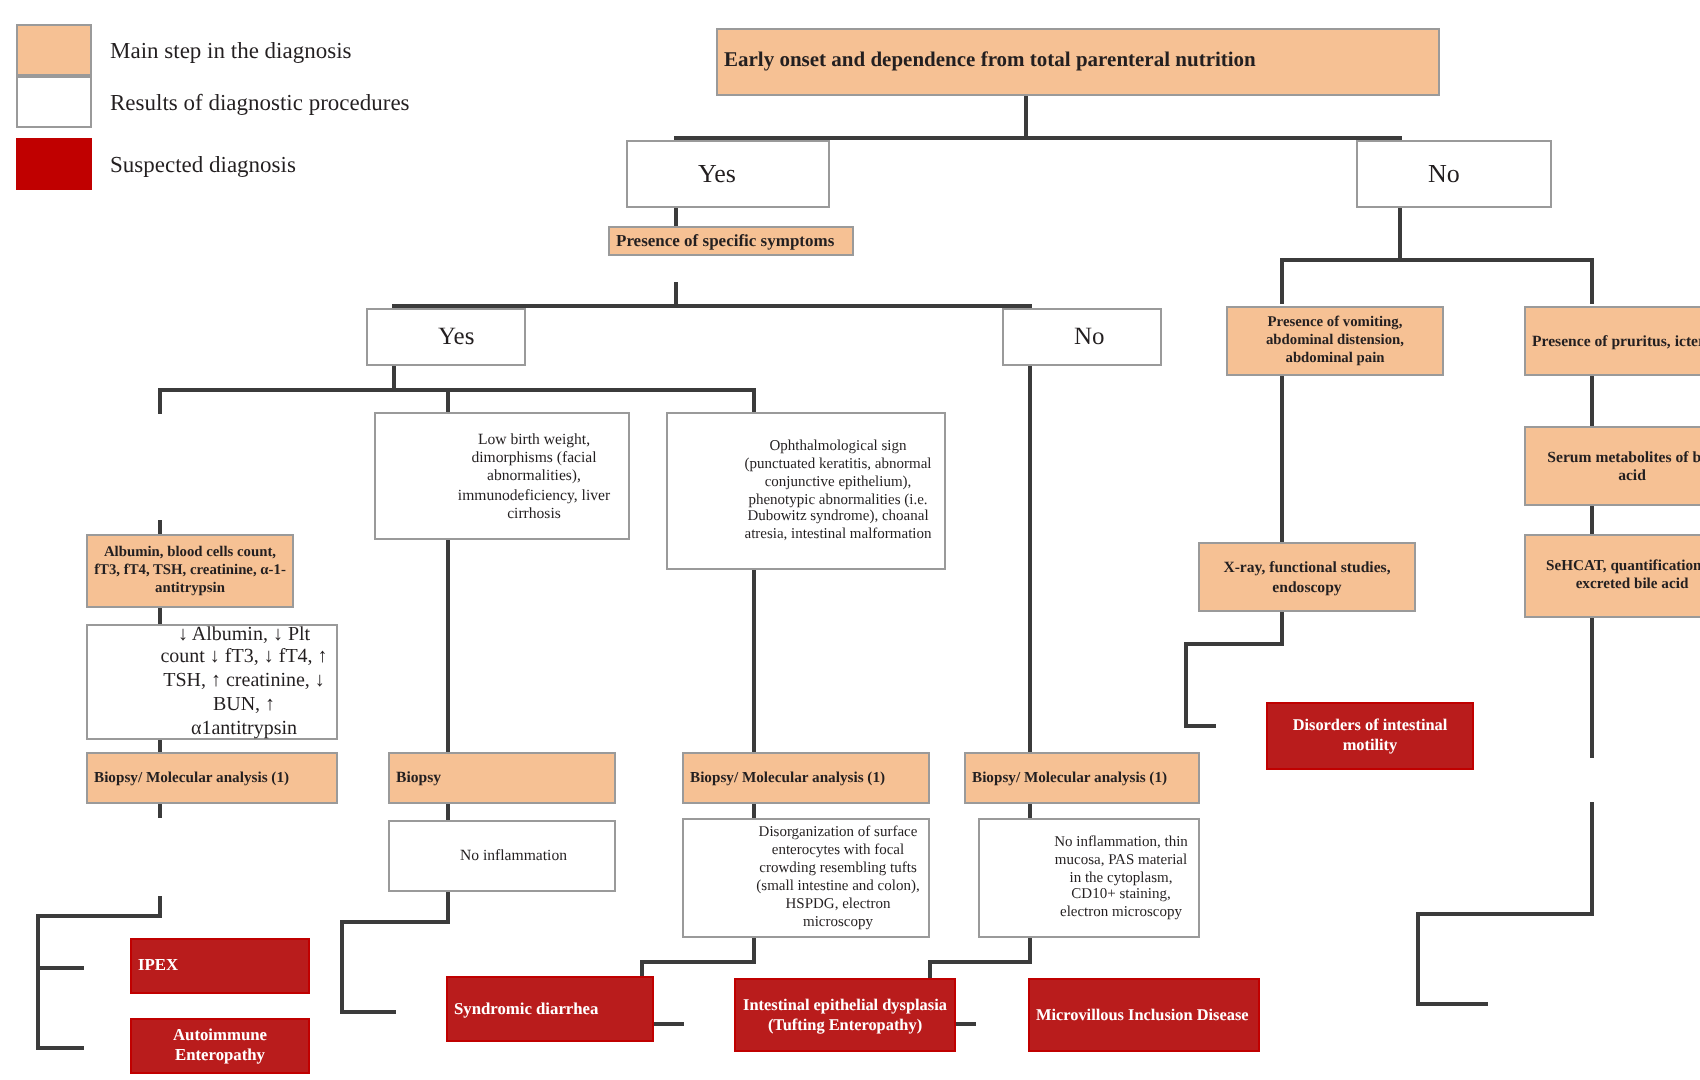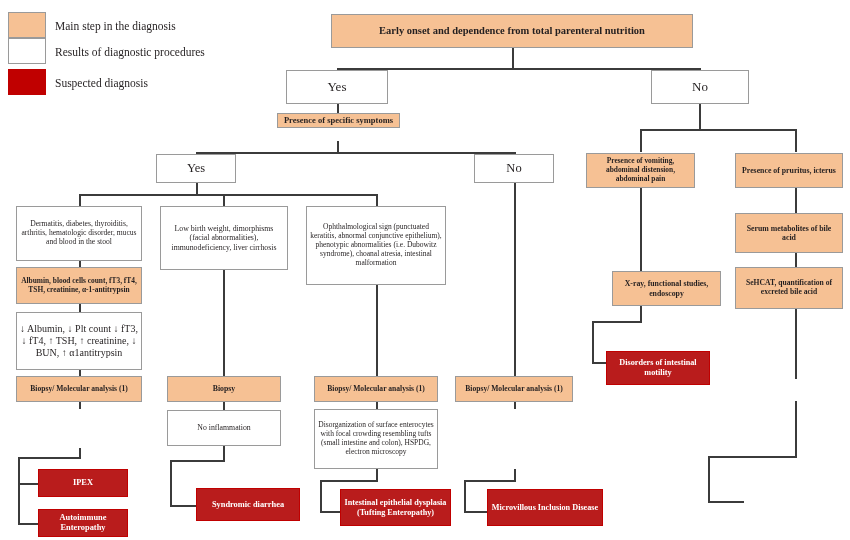--- a/index.html
+++ b/index.html
@@ -1,24 +1,24 @@
 <!DOCTYPE html>
 <html><head>
 <meta charset="utf-8">
 <style>
   html,body{margin:0;padding:0;background:#ffffff;}
   body{font-family:"Liberation Serif", serif;}
   #canvas{position:relative;width:850px;height:540px;background:#fff;overflow:hidden;}
 
   .node{position:absolute;box-sizing:border-box;display:flex;align-items:center;
-        justify-content:center;text-align:center;line-height:1.18;z-index:3;}
+        text-align:center;line-height:1.18;z-index:3;margin-left:27px;}
   .node .txt{display:block;padding:1px 3px;}
 
   .n-orange{background:#f6c194;border:1px solid #9a9a9a;color:#231f20;font-weight:bold;}
-  .n-white {background:#ffffff;border:1px solid #9a9a9a;color:#231f20;}
+  .n-white {background:#ffffff;border:1px solid #9a9a9a;color:#231f20;padding-left:32px;}
   .n-red   {background:#b91c1c;border:1px solid #c00000;color:#ffffff;font-weight:bold;}
 
   .legend-sw{position:absolute;width:38px;height:26px;box-sizing:border-box;z-index:3;}
   .legend-lbl{position:absolute;font-size:11.5px;color:#231f20;z-index:3;white-space:nowrap;}
 
   
   .ln{position:absolute;background:#3b3b3b;z-index:1;}
   .lnv{width:2px;}
   .lnh{height:2px;}
 </style>
@@ -122,24 +122,21 @@
   </div>
 
   <div class="node n-white" style="left:156px;top:154px;width:80px;height:29px;font-size:12.5px;">
     <span class="txt">Yes</span>
   </div>
 
   <div class="node n-white" style="left:474px;top:154px;width:80px;height:29px;font-size:12.5px;">
     <span class="txt">No</span>
   </div>
 
-  <div class="node n-white" style="left:16px;top:206px;width:126px;height:55px;font-size:7.6px;">
-    <span class="txt">Dermatitis, diabetes, thyroiditis, arthritis, hematologic disorder, mucus and blood in the stool</span>
-  </div>
-  <div class="node n-orange" style="left:16px;top:267px;width:126px;height:37px;font-size:7.4px;">
+  <div class="node n-orange" style="left:16px;top:267px;width:104px;height:37px;font-size:7.4px;">
     <span class="txt">Albumin, blood cells count, fT3, fT4, TSH, creatinine, α-1-antitrypsin</span>
   </div>
   <div class="node n-white" style="left:16px;top:312px;width:126px;height:58px;font-size:10px;">
     <span class="txt">↓ Albumin, ↓ Plt count ↓ fT3, ↓ fT4, ↑ TSH, ↑ creatinine, ↓ BUN, ↑ α1antitrypsin</span>
   </div>
   <div class="node n-orange" style="left:16px;top:376px;width:126px;height:26px;font-size:7.6px;">
     <span class="txt">Biopsy/ Molecular analysis (1)</span>
   </div>
   <div class="node n-red" style="left:38px;top:469px;width:90px;height:28px;font-size:8.4px;">
     <span class="txt">IPEX</span>
@@ -170,28 +167,31 @@
   <div class="node n-white" style="left:314px;top:409px;width:124px;height:60px;font-size:7.5px;">
     <span class="txt">Disorganization of surface enterocytes with focal crowding resembling tufts (small intestine and colon), HSPDG, electron microscopy</span>
   </div>
   <div class="node n-red" style="left:340px;top:489px;width:111px;height:37px;font-size:8.2px;">
     <span class="txt">Intestinal epithelial dysplasia (Tufting Enteropathy)</span>
   </div>
 
   <div class="node n-orange" style="left:455px;top:376px;width:118px;height:26px;font-size:7.6px;">
     <span class="txt">Biopsy/ Molecular analysis (1)</span>
   </div>
+  <div class="node n-white" style="left:462px;top:409px;width:111px;height:60px;font-size:7.5px;">
+    <span class="txt">No inflammation, thin mucosa, PAS material in the cytoplasm, CD10+ staining, electron microscopy</span>
+  </div>
   <div class="node n-red" style="left:487px;top:489px;width:116px;height:37px;font-size:8.2px;">
     <span class="txt">Microvillous Inclusion Disease</span>
   </div>
 
   <div class="node n-orange" style="left:586px;top:153px;width:109px;height:35px;font-size:7.4px;">
     <span class="txt">Presence of vomiting, abdominal distension, abdominal pain</span>
   </div>
-  <div class="node n-orange" style="left:612px;top:271px;width:109px;height:35px;font-size:7.8px;">
+  <div class="node n-orange" style="left:572px;top:271px;width:109px;height:35px;font-size:7.8px;">
     <span class="txt">X-ray, functional studies, endoscopy</span>
   </div>
   <div class="node n-red" style="left:606px;top:351px;width:104px;height:34px;font-size:8.2px;">
     <span class="txt">Disorders of intestinal motility</span>
   </div>
 
   <div class="node n-orange" style="left:735px;top:153px;width:108px;height:35px;font-size:7.8px;">
     <span class="txt">Presence of pruritus, icterus</span>
   </div>
   <div class="node n-orange" style="left:735px;top:213px;width:108px;height:40px;font-size:7.8px;">

